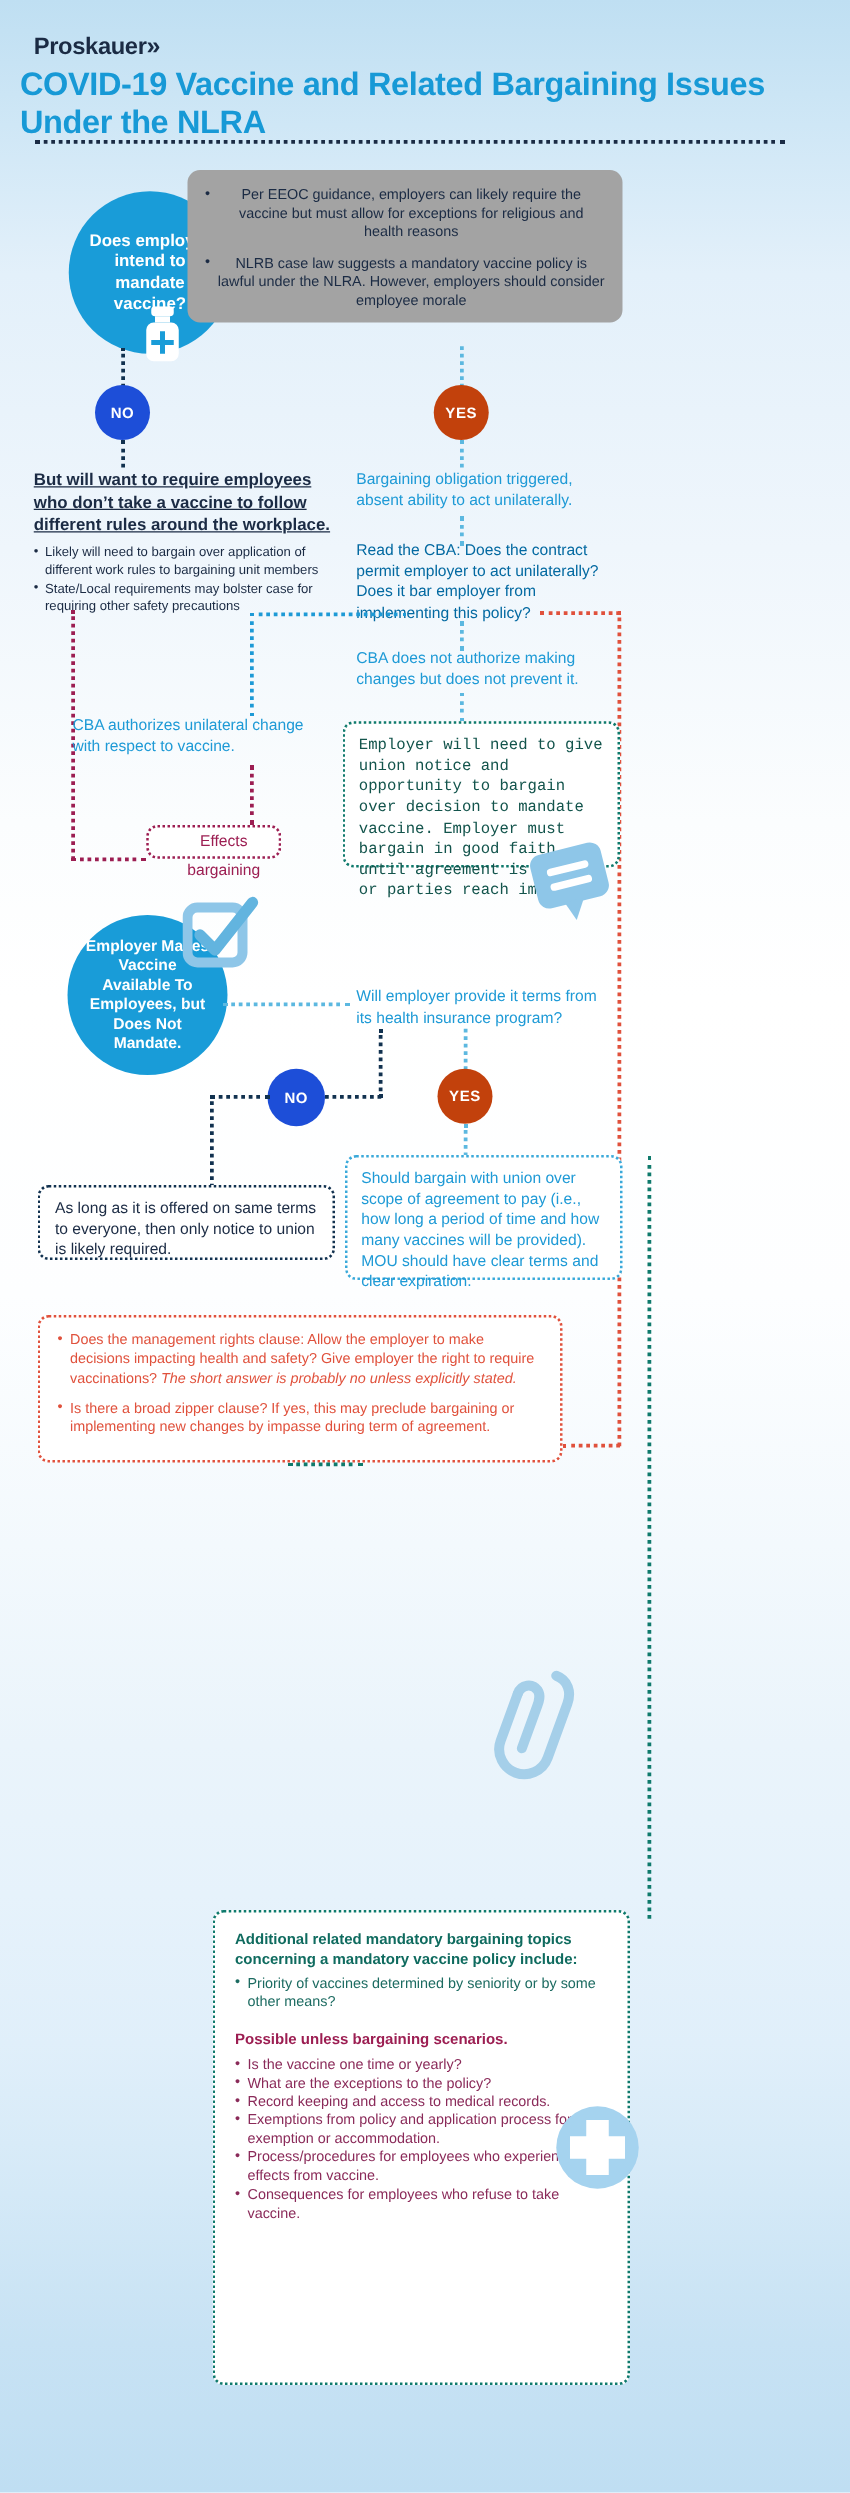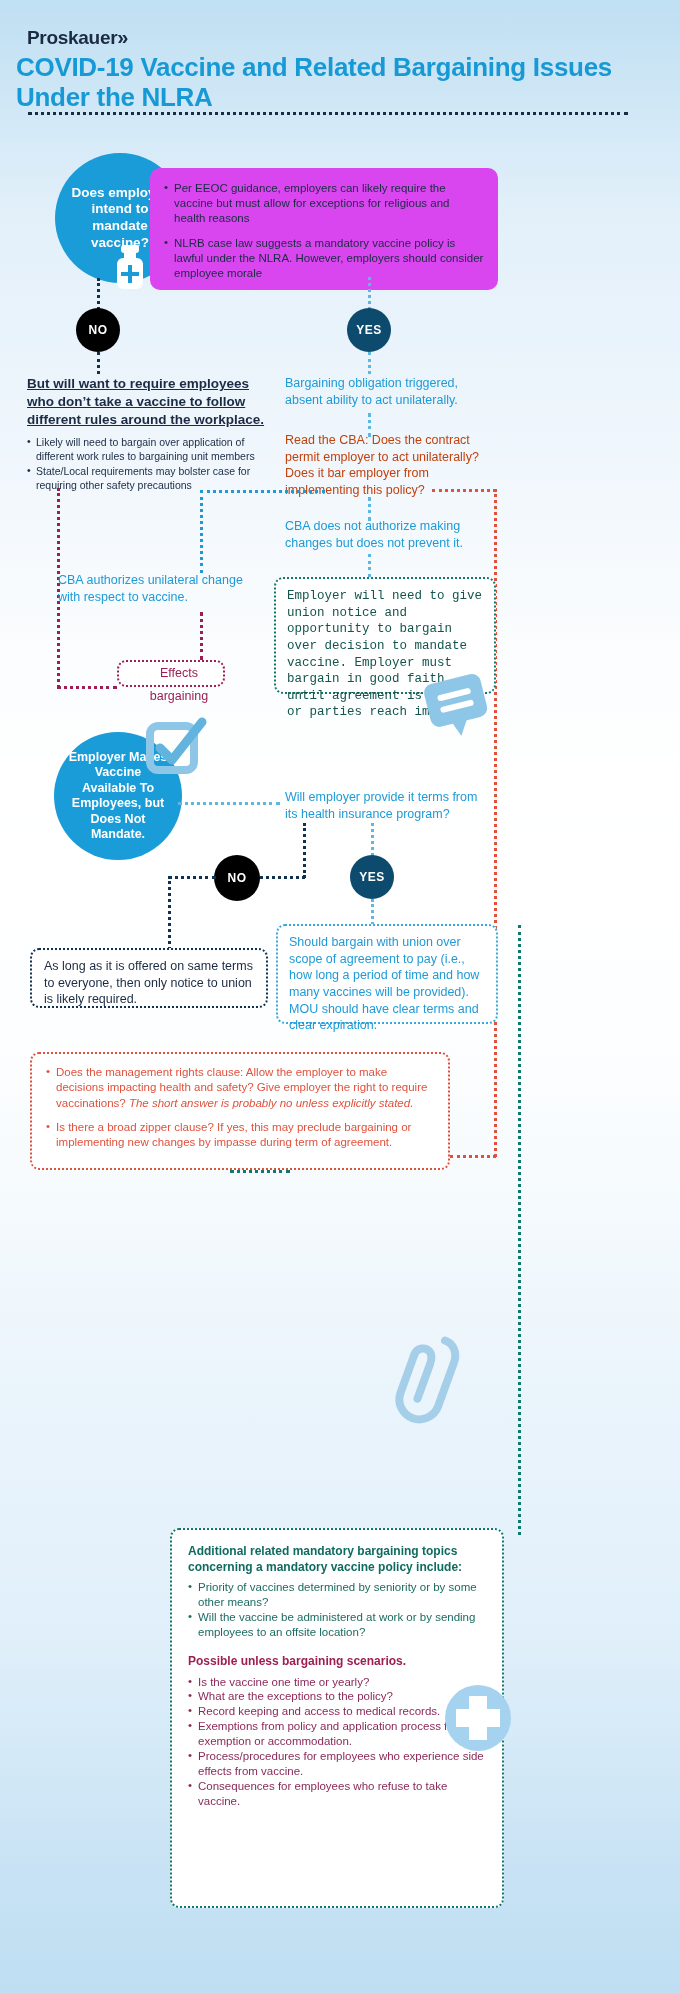--- a/index.html
+++ b/index.html
@@ -63,22 +63,22 @@
 
   #q2-circle { left: 54px; top: 732px; width: 128px; height: 128px; font-size: 12.5px; }
 
   .pill {
     position: absolute;
     border-radius: 50%;
     display: flex; align-items: center; justify-content: center;
     color: #fff; font-weight: bold; font-size: 12px;
     letter-spacing: 0.5px;
   }
-  .pill.dark { background: #000000; }
-  .pill.light { background: #0c4a6e; }
+  .pill.dark { background: #1d4ed8; }
+  .pill.light { background: #c2410c; }
 
   #no1 { left: 76px; top: 308px; width: 44px; height: 44px; }
   #yes1 { left: 347px; top: 308px; width: 44px; height: 44px; }
   #no2 { left: 214px; top: 855px; width: 46px; height: 46px; }
   #yes2 { left: 350px; top: 855px; width: 44px; height: 44px; }
 
   
   .tb { position: absolute; }
   .tb h4 {
     font-size: 13.5px; font-weight: bold; line-height: 1.33;
@@ -89,33 +89,33 @@
   .bullets li {
     font-size: 10.5px; line-height: 1.34; color: #1b2b44;
     padding-left: 9px; position: relative; margin-bottom: 1px;
   }
   .bullets li:before {
     content: "\2022"; position: absolute; left: 0; top: -1px;
   }
 
   
   #panel1 {
-    position: absolute; left: 150px; top: 168px; width: 348px; height: 122px;
-    background: #d946ef; border-radius: 10px;
+    position: absolute; left: 150px; top: 136px; width: 348px; height: 122px;
+    background: #a3a3a3; border-radius: 10px; text-align: center;
   }
   #panel1 ul { list-style: none; padding: 13px 14px 0 14px; }
   #panel1 li {
     font-size: 11.5px; line-height: 1.32; color: #1b2b44;
     padding-left: 10px; position: relative; margin-bottom: 9px;
   }
   #panel1 li:before { content: "\2022"; position: absolute; left: 0; top: -1px; }
 
   
   .t-blue  { color: #1e9ad6; font-size: 12.5px; line-height: 1.32; font-weight: normal; }
-  .t-red   { color: #c2410c; font-size: 12.5px; line-height: 1.32; }
+  .t-red   { color: #0369a1; font-size: 12.5px; line-height: 1.32; }
   .t-dark  { color: #1b2b44; }
 
   
   .dbox {
     position: absolute;
     background: #fff;
     border-radius: 9px;
   }
   .dbox.teal   { border: 2.5px dotted #0f7a6c; }
   .dbox.cyan   { border: 2.5px dotted #3aa9da; }
@@ -320,21 +320,20 @@
 
 <div class="vline c-teal" style="left:518px; top:925px; height:610px;"></div>
 
 <div class="hline c-teal" style="left:230px; top:1170px; width:60px;"></div>
 
 <div class="dbox teal" id="final-box">
   <div class="pad">
     <div class="hd">Additional related mandatory bargaining topics concerning a mandatory vaccine policy include:</div>
     <ul class="g">
       <li>Priority of vaccines determined by seniority or by some other means?</li>
-      <li>Will the vaccine be administered at work or by sending employees to an offsite location?</li>
     </ul>
     <div class="hd2">Possible unless bargaining scenarios.</div>
     <ul class="p">
       <li>Is the vaccine one time or yearly?</li>
       <li>What are the exceptions to the policy?</li>
       <li>Record keeping and access to medical records.</li>
       <li>Exemptions from policy and application process for exemption or accommodation.</li>
       <li>Process/procedures for employees who experience side effects from vaccine.</li>
       <li>Consequences for employees who refuse to take vaccine.</li>
     </ul>

